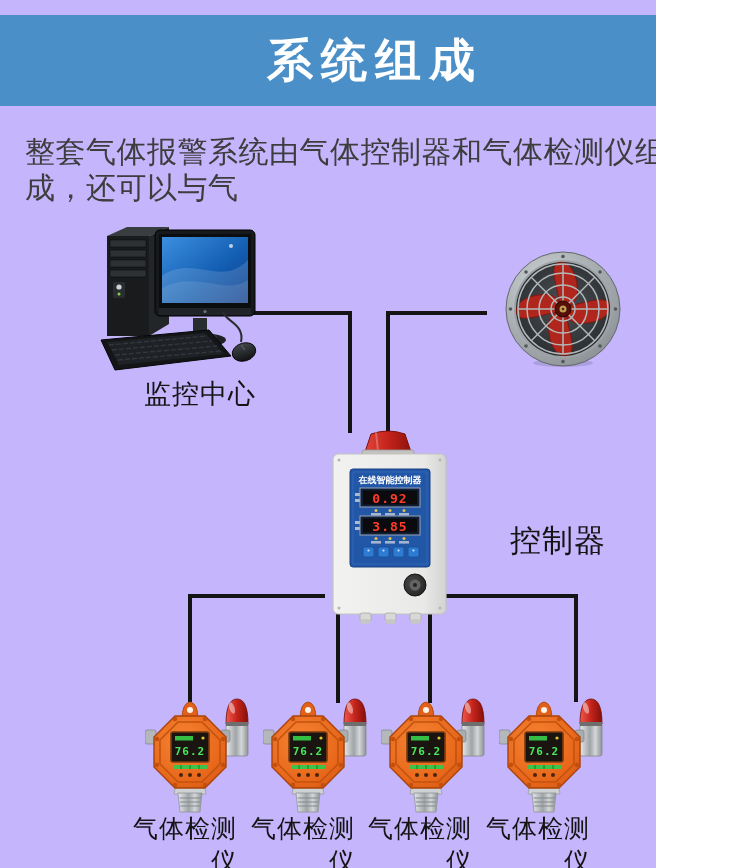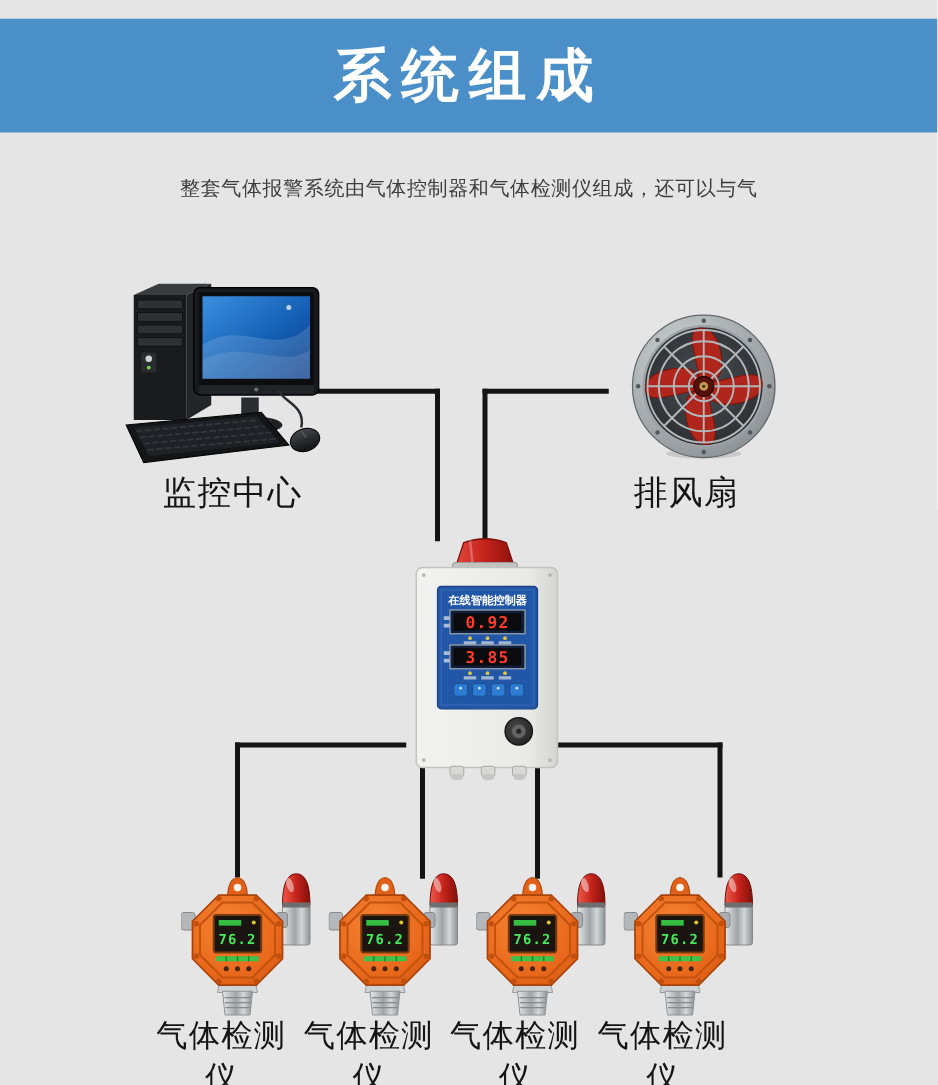--- a/index.html
+++ b/index.html
@@ -1,31 +1,31 @@
 <!DOCTYPE html>
 <html><head>
 <meta charset="utf-8">
 <style>
   html,body{margin:0;padding:0;background:#ffffff;}
   #canvas{
-    position:relative;width:750px;height:868px;background:#e5e5e5;overflow:hidden;
+    position:relative;width:656px;height:868px;background:#c4b5fd;overflow:hidden;
     font-family:"Liberation Sans","DejaVu Sans",sans-serif;
   }
   
   .banner{position:absolute;left:0;top:15px;width:750px;height:91px;background:#4a8fc7;
     display:flex;align-items:center;justify-content:center;}
   .banner h1{margin:0;color:#fff;font-size:46px;font-weight:bold;letter-spacing:8px;}
   
-  .intro{position:absolute;left:25px;top:134px;width:700px;text-align:center;
-    color:#3d3d3d;font-size:16px;line-height:36px;font-weight:500;letter-spacing:.5px;}
+  .intro{position:absolute;left:25px;top:134px;width:700px;text-align:left;
+    color:#3d3d3d;font-size:30px;line-height:36px;font-weight:500;letter-spacing:.5px;}
   
   .line{position:absolute;background:#141414;}
   
   .dev{position:absolute;}
-  .caption{position:absolute;color:#141414;font-size:27px;text-align:center;letter-spacing:1px;}
+  .caption{position:absolute;color:#141414;font-size:27px;text-align:right;letter-spacing:1px;}
   .caption.small{font-size:25px;}
   .caption.ctrl{font-size:31px;}
   svg{display:block;}
   .seg{font-family:"DejaVu Sans Mono",monospace;font-weight:bold;letter-spacing:1px;}
 </style>
 </head>
 <body>
 
 <div id="canvas">
 
@@ -154,21 +154,20 @@
         <line x1="60" y1="14" x2="60" y2="104"></line>
         <line x1="15" y1="59" x2="105" y2="59"></line>
         <line x1="28" y1="27" x2="92" y2="91"></line>
         <line x1="92" y1="27" x2="28" y2="91"></line>
       </g>
       <circle cx="60" cy="59" r="8" fill="#551008" stroke="#2d0703" stroke-width="1"></circle>
       <circle cx="60" cy="59" r="3.5" fill="#c59a52"></circle>
       <circle cx="60" cy="59" r="1.2" fill="#3a2a10"></circle>
     </svg>
   </div>
-  <div class="caption" style="left:489px;top:376px;width:120px">排风扇</div>
 
   <div class="dev" style="left:308px;top:425px">
     <svg width="160" height="200" viewBox="0 0 160 200">
       <defs>
         <linearGradient id="beac" x1="0" y1="0" x2="1" y2="0">
           <stop offset="0" stop-color="#e0453a"></stop>
             <stop offset=".5" stop-color="#c4231b"></stop>
             <stop offset="1" stop-color="#8f130d"></stop>
         </linearGradient>
         <linearGradient id="bodyg" x1="0" y1="0" x2="1" y2="0">
@@ -248,20 +247,21 @@
       <g>
         <rect x="52" y="188" width="11" height="8" rx="2" fill="#d8d8d6" stroke="#a8a8a6" stroke-width="0.8"></rect>
         <ellipse cx="57.5" cy="196.5" rx="5" ry="2.6" fill="#c6c6c4"></ellipse>
         <rect x="77" y="188" width="11" height="8" rx="2" fill="#d8d8d6" stroke="#a8a8a6" stroke-width="0.8"></rect>
         <ellipse cx="82.5" cy="196.5" rx="5" ry="2.6" fill="#c6c6c4"></ellipse>
         <rect x="102" y="188" width="11" height="8" rx="2" fill="#d8d8d6" stroke="#a8a8a6" stroke-width="0.8"></rect>
         <ellipse cx="107.5" cy="196.5" rx="5" ry="2.6" fill="#c6c6c4"></ellipse>
       </g>
     </svg>
   </div>
+  <div class="caption ctrl" style="left:496px;top:520px;width:110px">控制器</div>
 
   <svg width="0" height="0" style="position:absolute">
     <defs>
       <linearGradient id="chrome" x1="0" y1="0" x2="1" y2="0">
         <stop offset="0" stop-color="#e6e8ea"></stop>
           <stop offset=".45" stop-color="#9fa4a7"></stop>
           <stop offset=".7" stop-color="#d4d7d9"></stop>
           <stop offset="1" stop-color="#8d9295"></stop>
       </linearGradient>
       <radialGradient id="orng" cx="0.4" cy="0.35" r="0.85">

